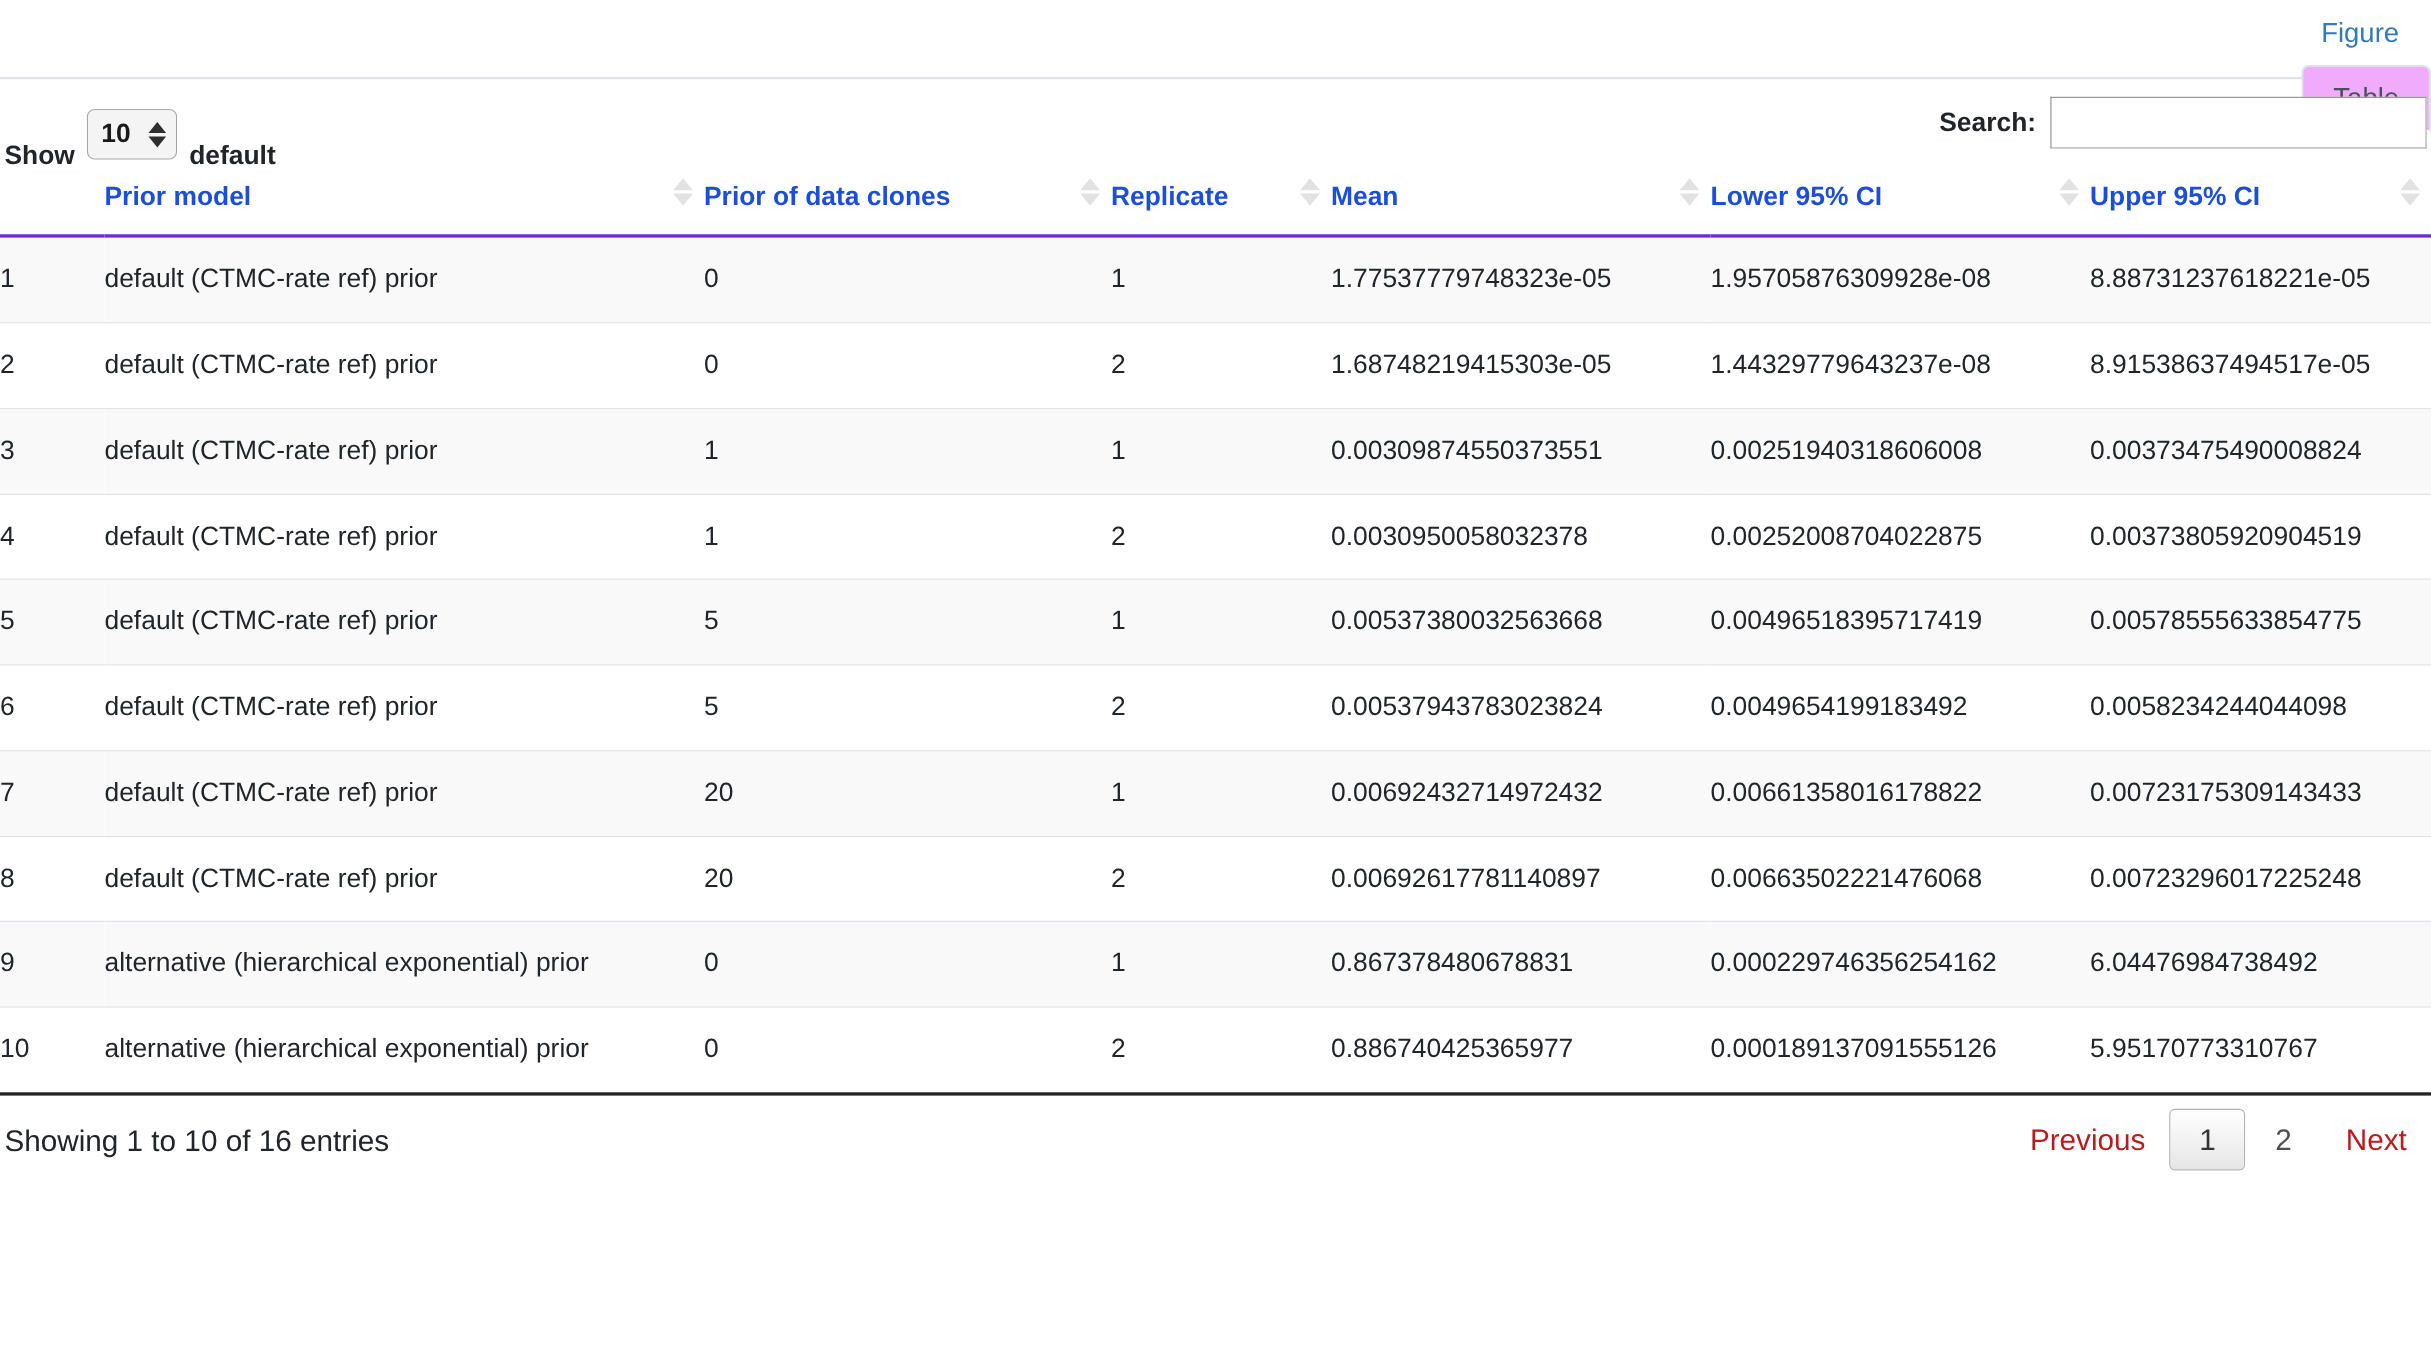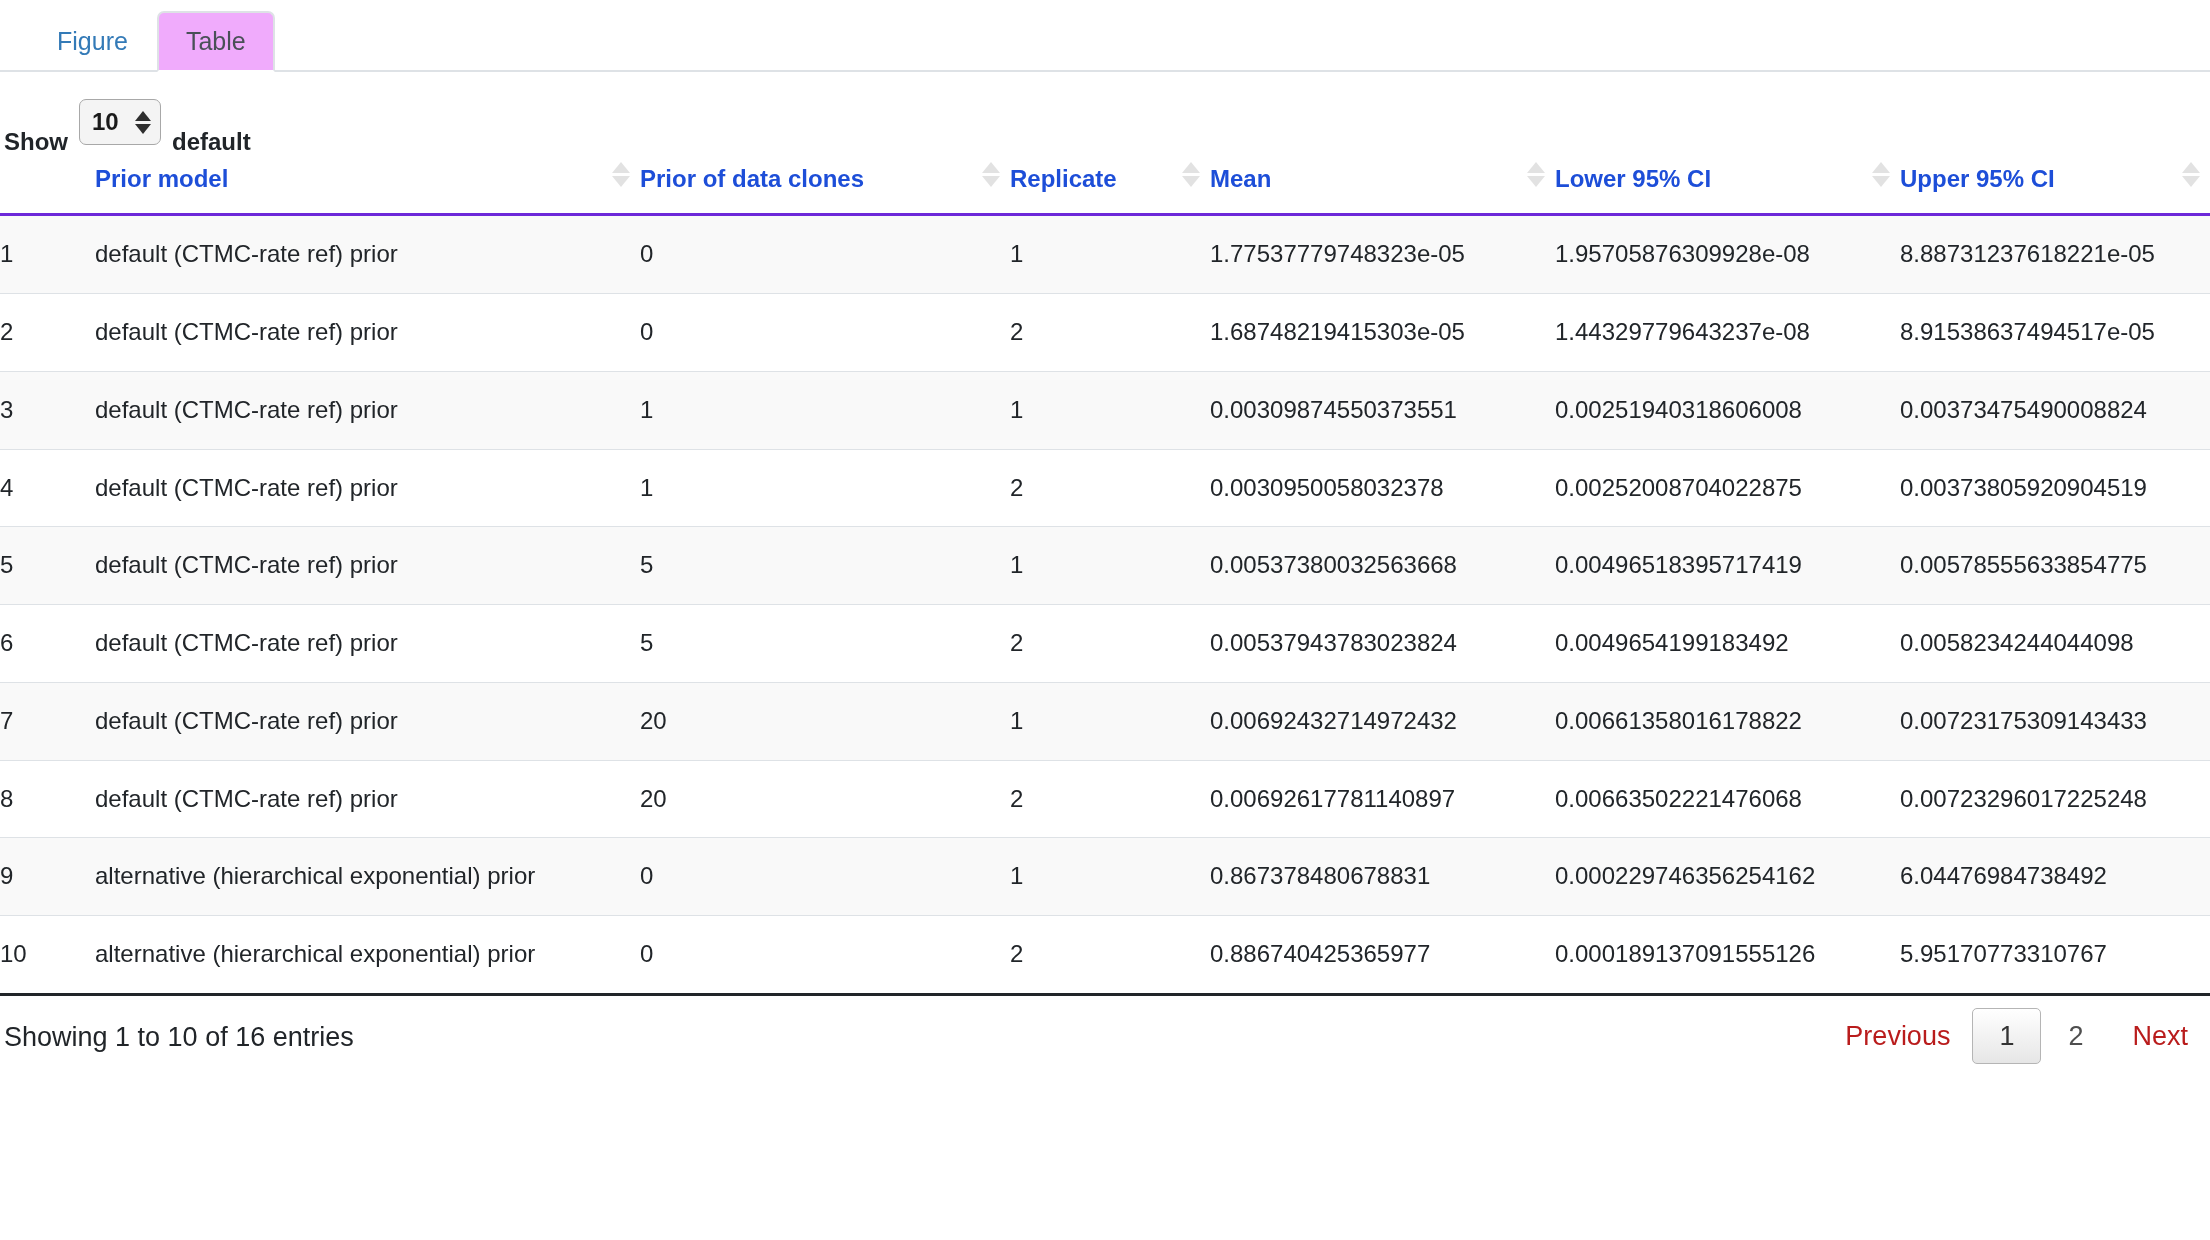--- a/index.html
+++ b/index.html
@@ -12,23 +12,24 @@
     font-family: "Liberation Sans", sans-serif;
     color: #212529;
     overflow: hidden;
   }
 
   
   .tabs {
     display: flex;
     align-items: flex-end;
     height: 72px;
-    padding-left: 28px;
+    padding-left: 14px;
     border-bottom: 2px solid #dee2e6;
     position: relative;
+    flex-direction: column;
   }
   .tab {
     font-size: 25px;
     line-height: 1;
     padding: 16px 27px 16px 27px;
     margin-bottom: -2px;
     border: 2px solid transparent;
     border-radius: 7px 7px 0 0;
     cursor: pointer;
     white-space: nowrap;
@@ -235,20 +236,24 @@
     <span class="spinner">
       <span>10</span>
       <span class="arrows">
         <i class="up"></i>
         <i class="down"></i>
       </span>
     </span>
     <span class="lbl">default</span>
   </div>
 
+  <div class="search-box">
+    <span class="slbl">Search:</span>
+    <input class="search-input" type="text" value="" placeholder="" style="">
+  </div>
 </div>
 
 <table class="dt">
   <colgroup>
     <col class="c-idx">
       <col class="c-prior">
       <col class="c-clones">
       <col class="c-rep">
     <col class="c-mean">
       <col class="c-lo">

